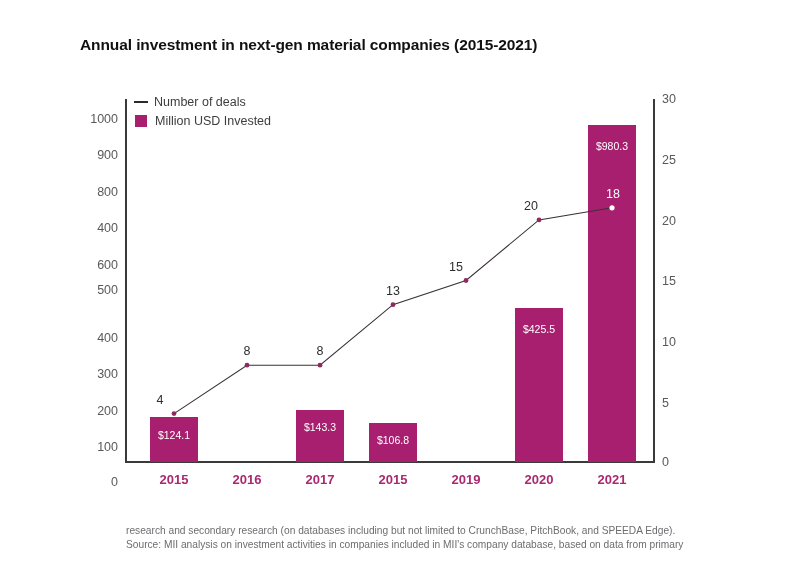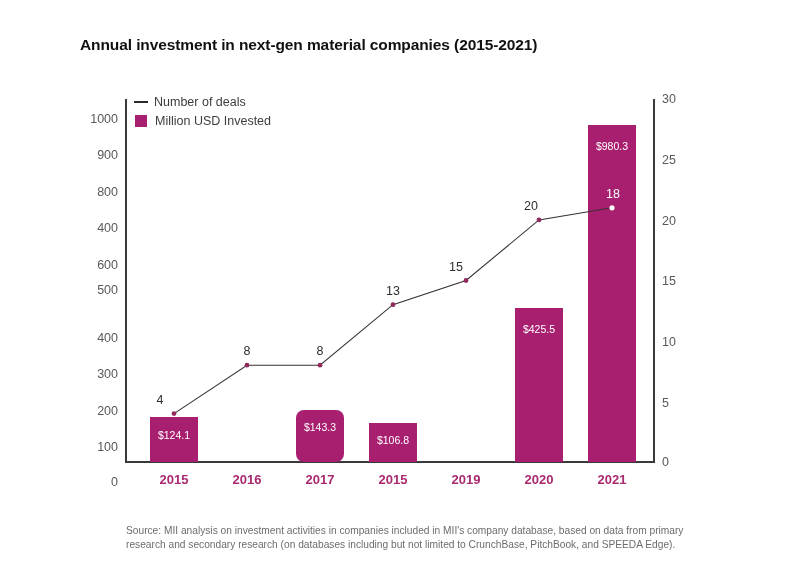--- a/index.html
+++ b/index.html
@@ -230,21 +230,21 @@
       <span class="legend-swatch-bar"></span>
       <span class="legend-text">Million USD Invested</span>
     </div>
   </div>
 
   <div id="plot">
 
     <div class="bar" style="left:24px; width:48px; height:45.0px;">
       <div class="bar-label" style="top:12px">$124.1</div>
     </div>
-    <div class="bar" style="left:170px; width:48px; height:52.0px;border-radius:8px;">
+    <div class="bar" style="left:170px; width:48px; height:52.0px;">
       <div class="bar-label" style="top:11px">$143.3</div>
     </div>
     <div class="bar" style="left:243px; width:48px; height:38.8px;">
       <div class="bar-label" style="top:11px">$106.8</div>
     </div>
     <div class="bar" style="left:389px; width:48px; height:154.4px;">
       <div class="bar-label" style="top:15px">$425.5</div>
     </div>
     <div class="bar" style="left:462px; width:48px; height:337.5px;">
       <div class="bar-label" style="top:15px">$980.3</div>
@@ -274,17 +274,17 @@
     <div class="x-label" style="left:48px">2015</div>
     <div class="x-label" style="left:121px">2016</div>
     <div class="x-label" style="left:194px">2017</div>
     <div class="x-label" style="left:267px">2015</div>
     <div class="x-label" style="left:340px">2019</div>
     <div class="x-label" style="left:413px">2020</div>
     <div class="x-label" style="left:486px">2021</div>
   </div>
 
   <div id="source">
+    <div>research and secondary research (on databases including but not limited to CrunchBase, PitchBook, and SPEEDA Edge).</div>
     <div>Source: MII analysis on investment activities in companies included in MII's company database, based on data from primary</div>
-    <div>research and secondary research (on databases including but not limited to CrunchBase, PitchBook, and SPEEDA Edge).</div>
   </div>
 
 </div>
 
 </body></html>

